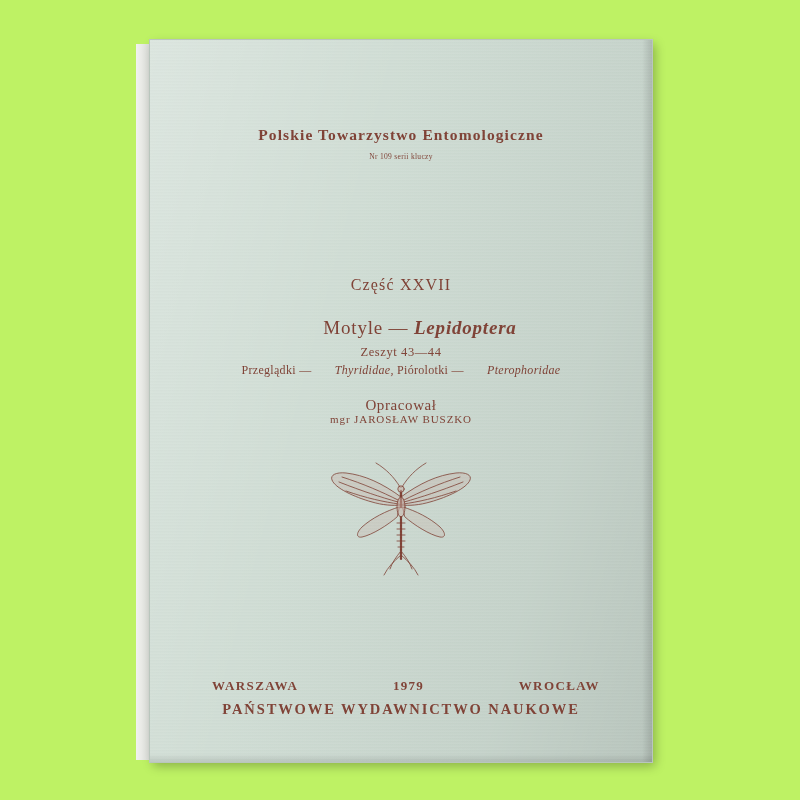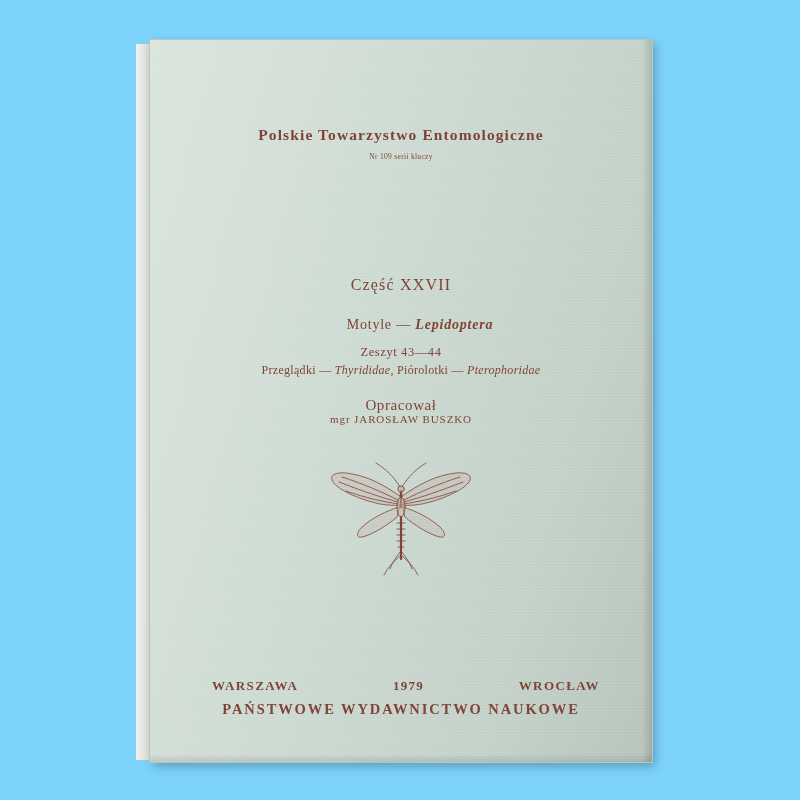--- a/index.html
+++ b/index.html
@@ -10,21 +10,21 @@
     width: 800px;
     height: 800px;
     background: #ffffff;
     font-family: "Liberation Serif", serif;
     overflow: hidden;
   }
   .scene {
     position: relative;
     width: 800px;
     height: 800px;
-    background: #7dd3fc;
+    background: #bef264;
   }
   
   .book-shadow {
     position: absolute;
     left: 136px;
     top: 44px;
     width: 26px;
     height: 716px;
     background: linear-gradient(to right, #f2f2f0 0%, #d9dcd6 55%, #c3c8c0 100%);
   }
@@ -84,21 +84,21 @@
     right: 0;
     font-size: 16px;
     letter-spacing: 1.2px;
     color: #7e4034;
   }
   .order-line {
     position: absolute;
     top: 277px;
     left: 0;
     right: 0;
-    font-size: 14px;
+    font-size: 19px;
     letter-spacing: 0.8px;
     color: #7e4034;
     padding-left: 38px;
   }
   .order-line .sci { font-style: italic; font-weight: bold; }
   .issue {
     position: absolute;
     top: 305px;
     left: 0;
     right: 0;
@@ -108,21 +108,21 @@
   }
   .families {
     position: absolute;
     top: 323px;
     left: 0;
     right: 0;
     font-size: 12px;
     letter-spacing: 0.3px;
     color: #7e4034;
   }
-  .families .sci { font-style: italic; }
+  .families .sci { font-style: italic; margin-left: 20px; }
   .prepared-by {
     position: absolute;
     top: 357px;
     left: 0;
     right: 0;
     font-size: 15px;
     letter-spacing: 0.6px;
     color: #7e4034;
   }
   .author {

